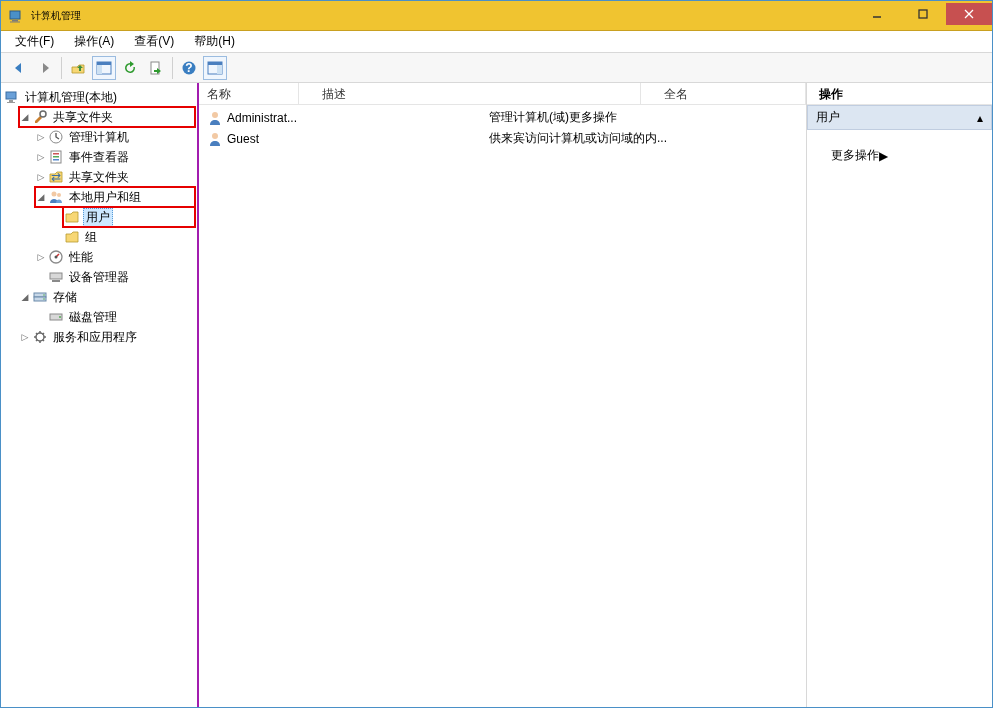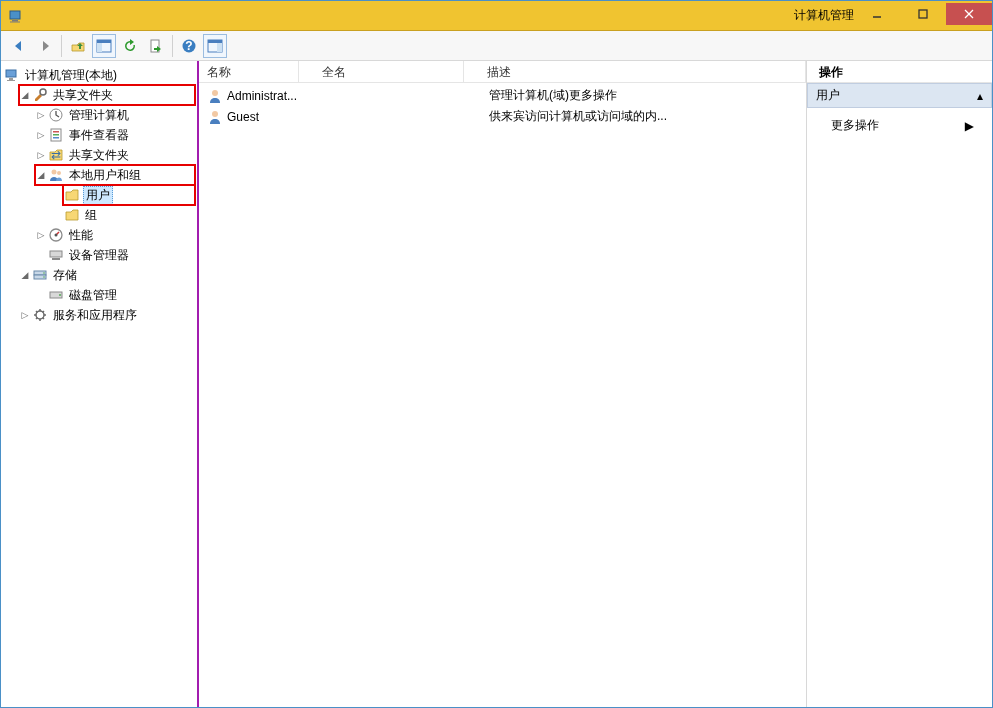--- a/index.html
+++ b/index.html
@@ -3,21 +3,21 @@
 <meta charset="utf-8">
 <style>
 * { box-sizing: border-box; margin: 0; padding: 0; font-family: "Microsoft YaHei", "Segoe UI", Tahoma, sans-serif; font-size: 12px; }
 html, body { height: 100%; }
 body { background: #fff; }
 
 .window { width: 993px; height: 708px; border: 1px solid #4a90c7; display: flex; flex-direction: column; }
 
 .titlebar { height: 30px; background: #f0c430; display: flex; align-items: center; border-bottom: 1px solid #c9a020; }
 .titlebar .icon-slot { width: 30px; display: flex; justify-content: center; }
-.titlebar .title { flex: 1; text-align: right; color: #000; font-size: 12px; }
+.titlebar .title { flex: 1; text-align: left; color: #000; font-size: 10px; }
 .titlebar .controls { display: flex; }
 .titlebar .ctl { width: 46px; height: 22px; display: flex; align-items: center; justify-content: center; margin-top: -4px; }
 .titlebar .ctl.close { background: #c75050; color: #fff; }
 .titlebar .ctl svg { width: 10px; height: 10px; }
 
 .menubar { height: 22px; background: #fff; border-bottom: 1px solid #d8d8d8; display: flex; align-items: center; padding: 0 6px; gap: 4px; }
 .menubar .item { padding: 2px 8px; cursor: default; }
 
 .toolbar { height: 30px; background: #f7f7f7; border-bottom: 1px solid #d8d8d8; display: flex; align-items: center; padding: 0 6px; gap: 2px; }
 .toolbar .tb { width: 24px; height: 24px; display: flex; align-items: center; justify-content: center; border: 1px solid transparent; }
@@ -46,21 +46,21 @@
 .list-row .cell { padding: 0 8px; overflow: hidden; text-overflow: ellipsis; white-space: nowrap; }
 .list-row .ic { width: 16px; height: 16px; margin-right: 4px; display:inline-flex; align-items:center; justify-content:center; }
 .col-name { width: 100px; }
 .col-full { width: 150px; }
 .col-desc { flex: 1; }
 
 .action-pane { width: 185px; display: flex; flex-direction: column; }
 .action-title { height: 22px; border-bottom: 1px solid #e5e5e5; padding: 3px 12px; font-weight: bold; background:#fff; }
 .action-section { background: #dce6f2; border: 1px solid #c0cde0; padding: 3px 8px; display: flex; justify-content: space-between; align-items: center; }
 .action-body { padding: 6px 0; }
-.action-item { display: flex; align-items: center; justify-content: space-between; padding: 3px 18px 3px 24px; }
+.action-item { display: flex; align-items: center; padding: 3px 18px 3px 24px; margin-top: 8px; }
 
 
 .svg-folder { fill: #f7d774; stroke: #b79a2e; stroke-width: 0.8; }
 .svg-user-head { fill: #f2c9a4; }
 .svg-user-body { fill: #4a7fbf; }
 </style>
 </head>
 <body>
 
 <div class="window">
@@ -87,20 +87,26 @@
         </div>
       <div class="ctl close">
           <svg viewBox="0 0 10 10">
             <line x1="1" y1="1" x2="9" y2="9" stroke="#fff" stroke-width="1.3"></line>
             <line x1="9" y1="1" x2="1" y2="9" stroke="#fff" stroke-width="1.3"></line>
           </svg>
         </div>
     </div>
   </div>
 
+  <div class="menubar">
+    <div class="item">文件(F)</div>
+    <div class="item">操作(A)</div>
+    <div class="item">查看(V)</div>
+    <div class="item">帮助(H)</div>
+  </div>
 
   <div class="toolbar">
     <div class="tb">
         <svg width="16" height="16" viewBox="0 0 16 16">
           <path d="M10 3 L4 8 L10 13 Z" fill="#3a7ec1"></path>
         </svg>
       </div>
     <div class="tb">
         <svg width="16" height="16" viewBox="0 0 16 16">
           <path d="M6 3 L12 8 L6 13 Z" fill="#8a8a8a"></path>
@@ -317,22 +323,22 @@
               </div>
             </li>
           </ul>
         </li>
       </ul>
     </div>
 
     <div class="list-pane">
       <div class="list-header">
         <div class="col col-name">名称</div>
+        <div class="col col-desc">描述</div>
         <div class="col col-full">全名</div>
-        <div class="col col-desc">描述</div>
       </div>
       <div class="list-body">
         <div class="list-row">
           <div class="cell col-name" style="display:flex;align-items:center">
             <span class="ic">
                 <svg width="16" height="16" viewBox="0 0 16 16">
                   <circle cx="8" cy="5" r="3" class="svg-user-head"></circle>
                   <path d="M3 15c0-3.5 2-5 5-5s5 1.5 5 5" class="svg-user-body"></path>
                 </svg>
               </span>

